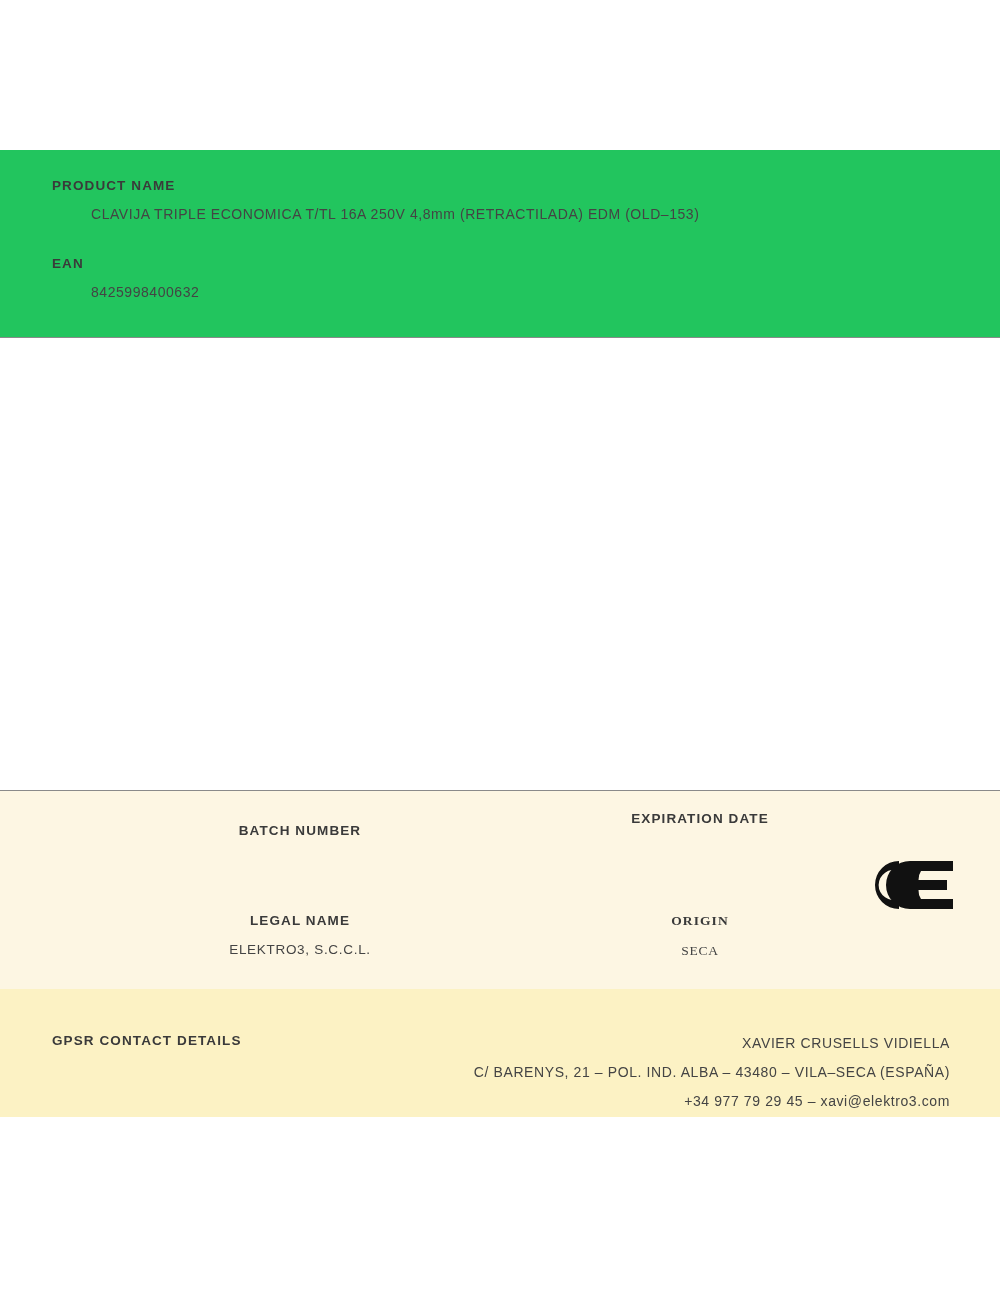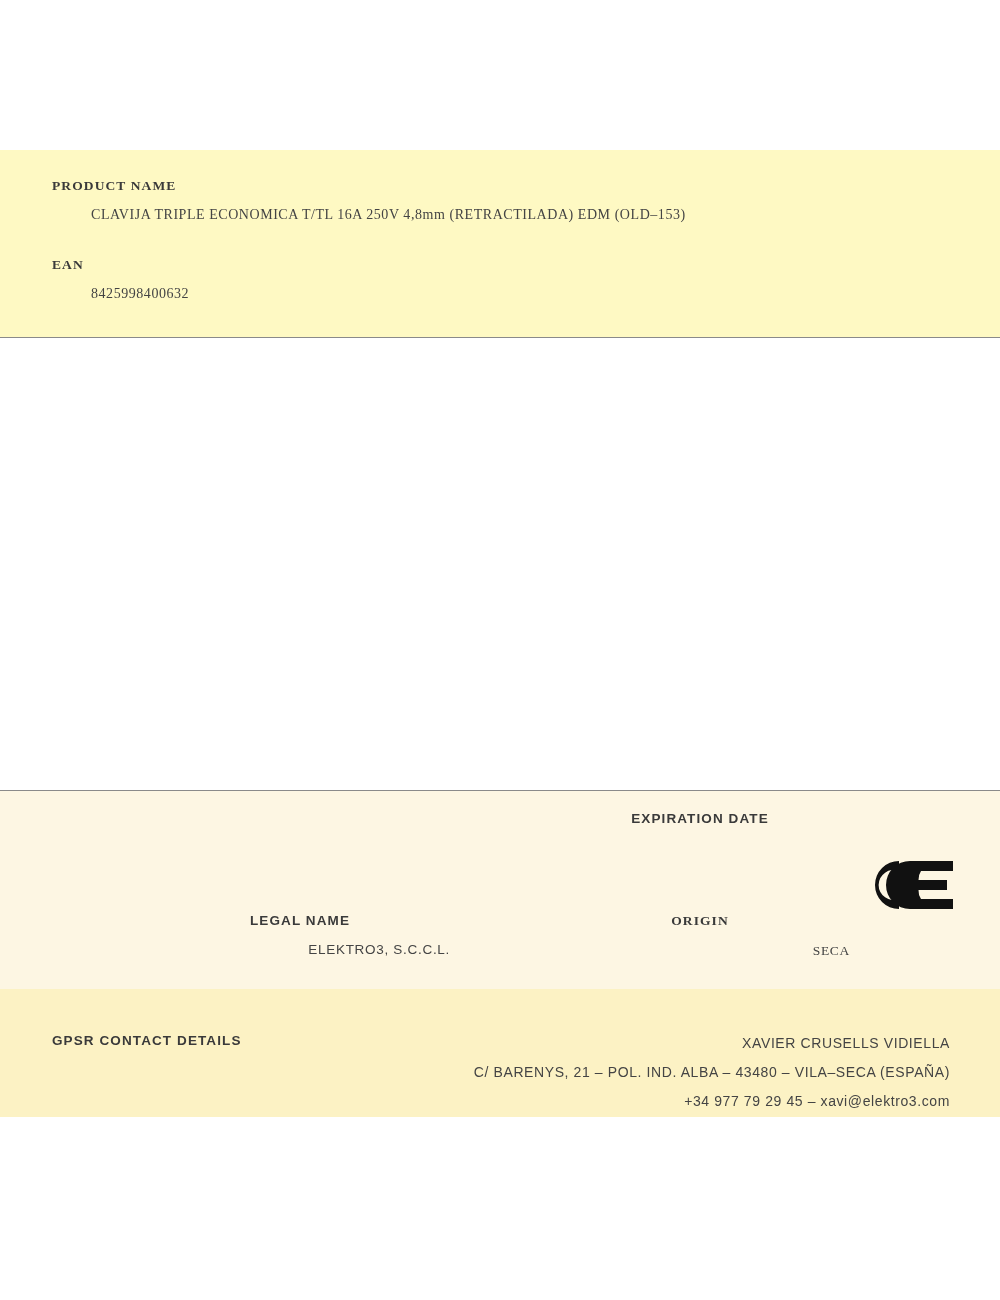--- a/index.html
+++ b/index.html
@@ -24,24 +24,23 @@
     height: 1300px;
   }
 
   
   .top-block {
     position: absolute;
     left: 0;
     top: 150px;
     width: 1000px;
     height: 188px;
-    background: #fef9c3;
+    background: #22c55e;
     border-bottom: 1px solid #8a8a8a;
     box-sizing: border-box;
-    font-family: Liberation Serif, serif;
   }
   .top-inner {
     padding: 28px 52px 0 52px;
   }
   .field-label {
     font-size: 13.5px;
     font-weight: bold;
     letter-spacing: 1.1px;
     color: #3a3a3a;
   }
@@ -115,21 +114,20 @@
     font-size: 13.5px;
     font-weight: bold;
     letter-spacing: 1.1px;
     color: #3a3a3a;
   }
   .mini-value {
     font-size: 13.5px;
     letter-spacing: 0.7px;
     color: #444;
     margin-top: 14px;
-    text-align: right;
   }
   .ce-mark {
     position: absolute;
     left: 855px;
     top: 855px;
     width: 100px;
     height: 60px;
   }
 
   
@@ -186,20 +184,24 @@
       <div class="field-label">EAN</div>
       <div class="field-value">8425998400632</div>
     </div>
   </div>
 
   <div class="mid-area"></div>
 
   <div class="info-block">
     <div class="info-grid">
 
+      <div class="col-batch">
+        <div class="mini-label">BATCH NUMBER</div>
+        <div class="mini-value"></div>
+      </div>
 
       <div class="col-exp">
         <div class="mini-label">EXPIRATION DATE</div>
         <div class="mini-value"></div>
       </div>
 
       <div class="col-legal">
         <div class="mini-label">LEGAL NAME</div>
         <div class="mini-value">ELEKTRO3, S.C.C.L.</div>
       </div>

